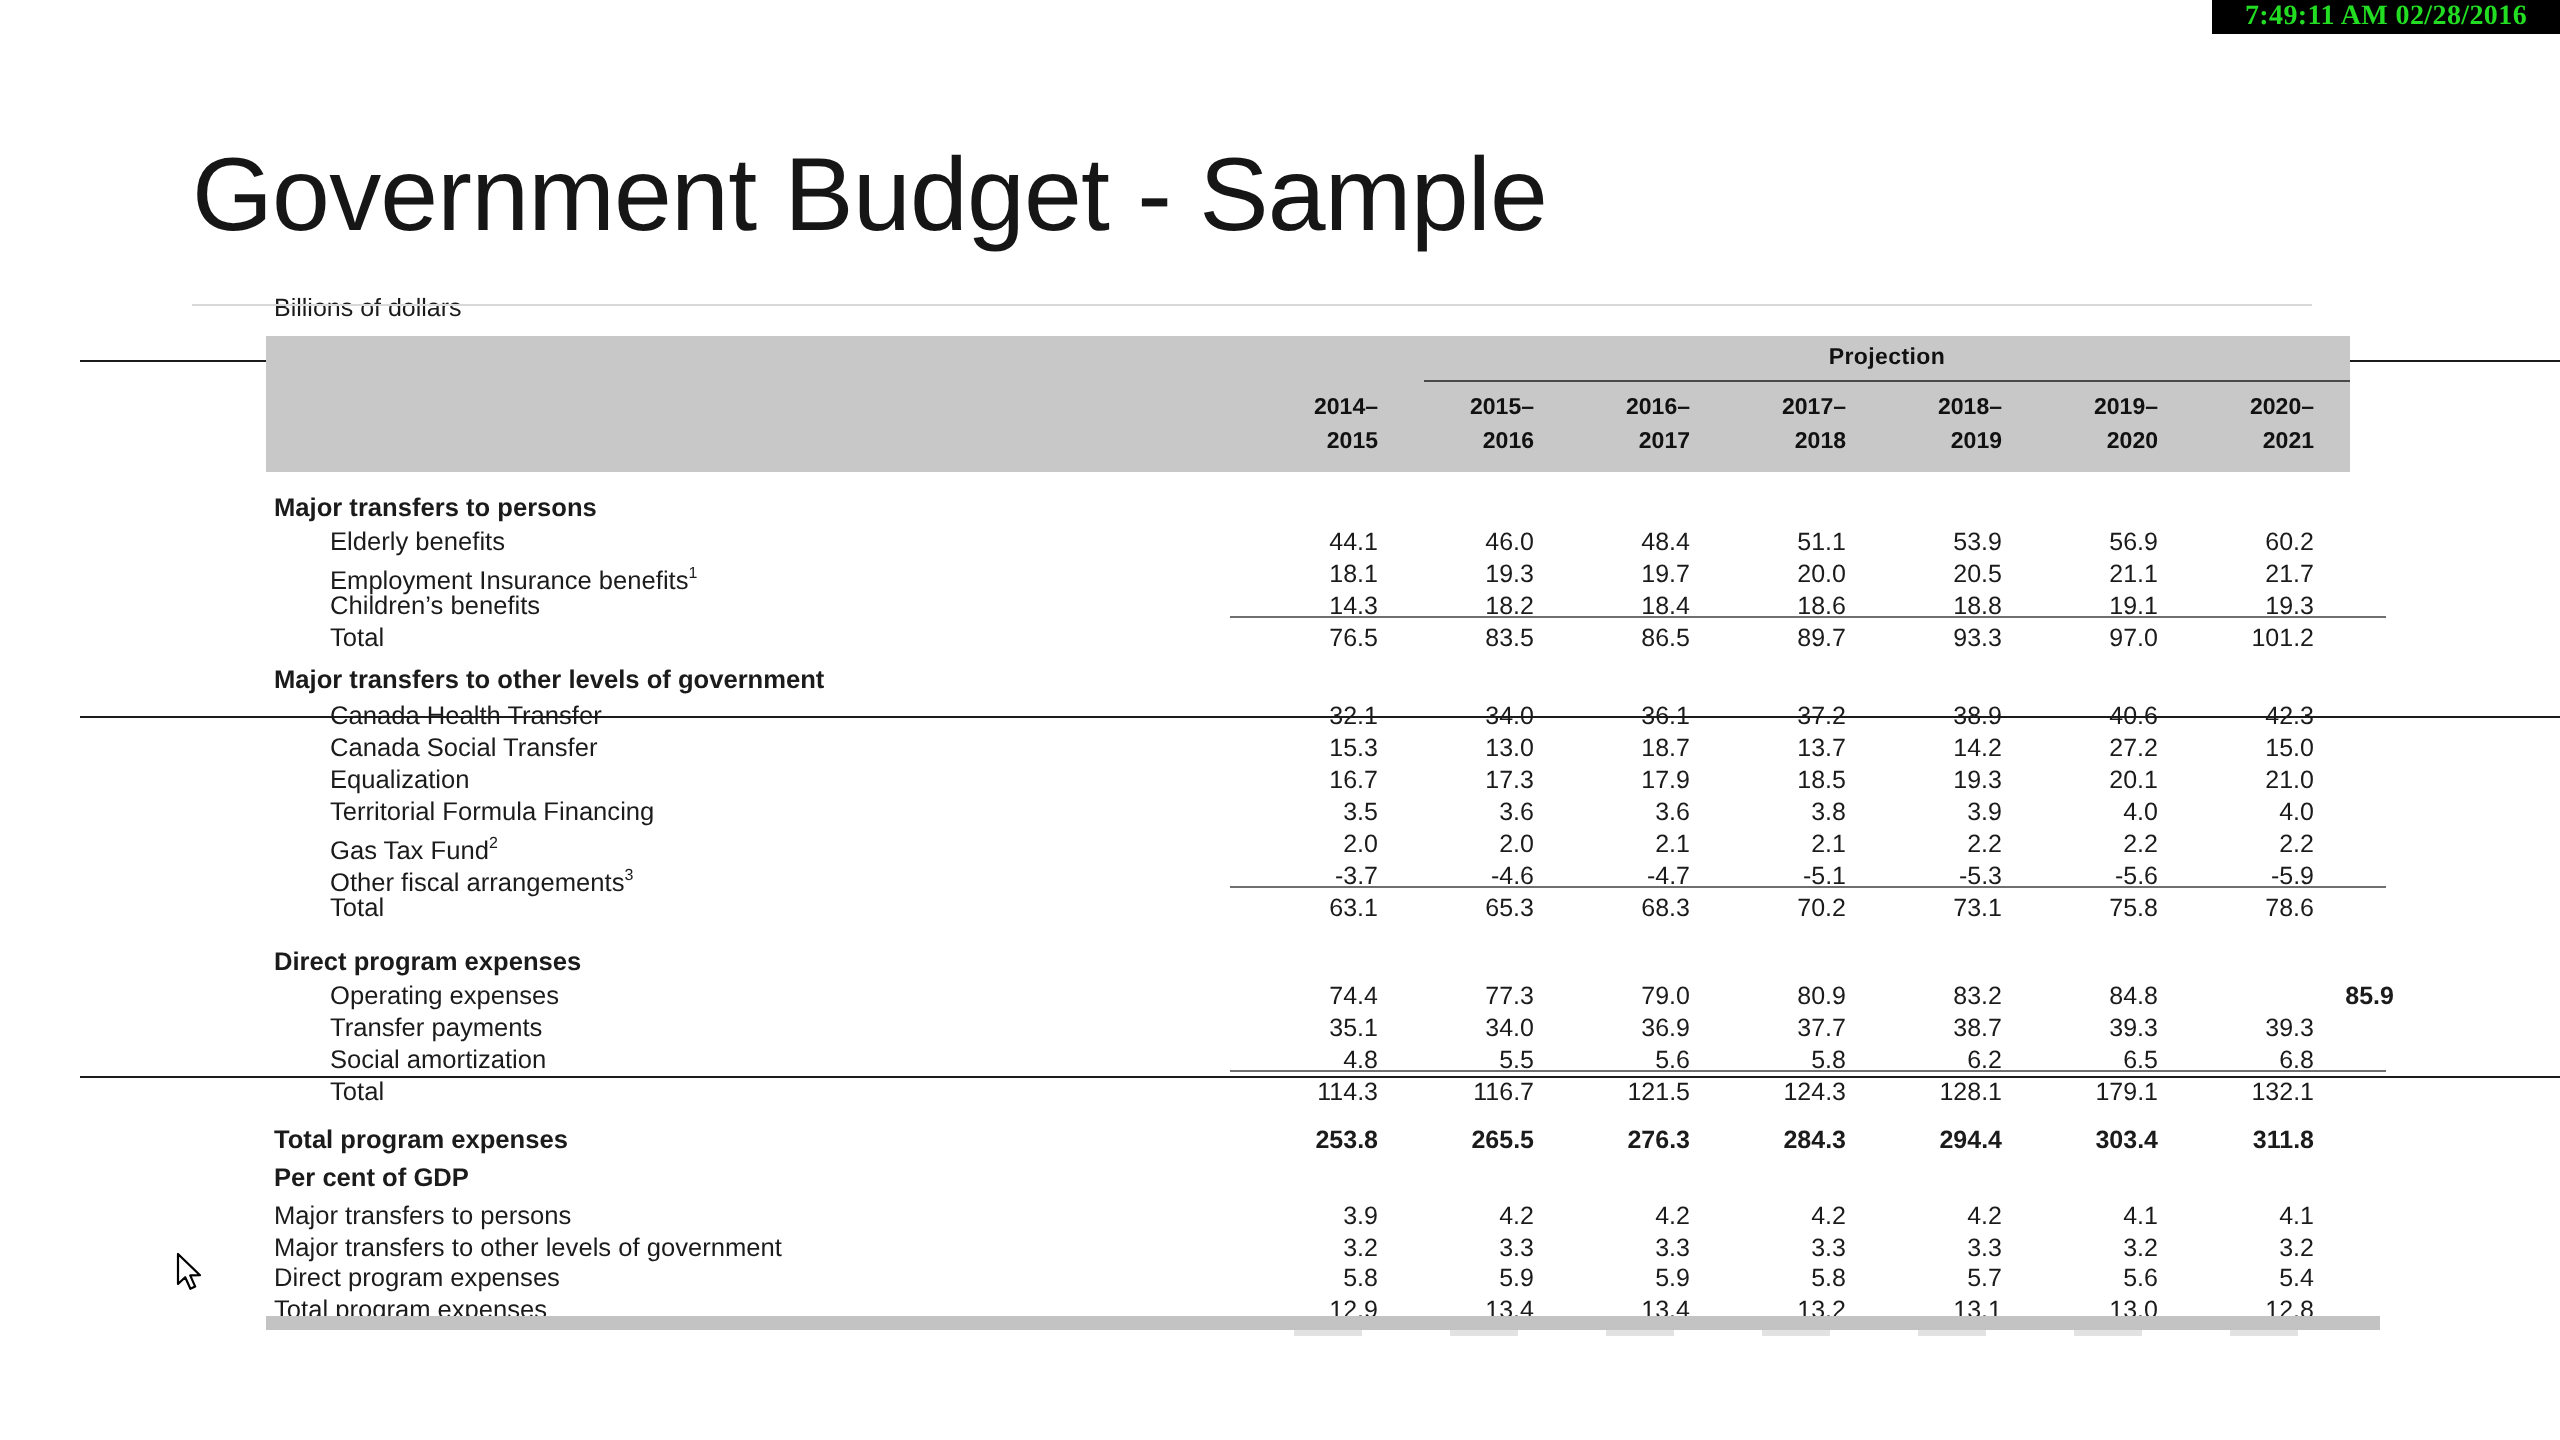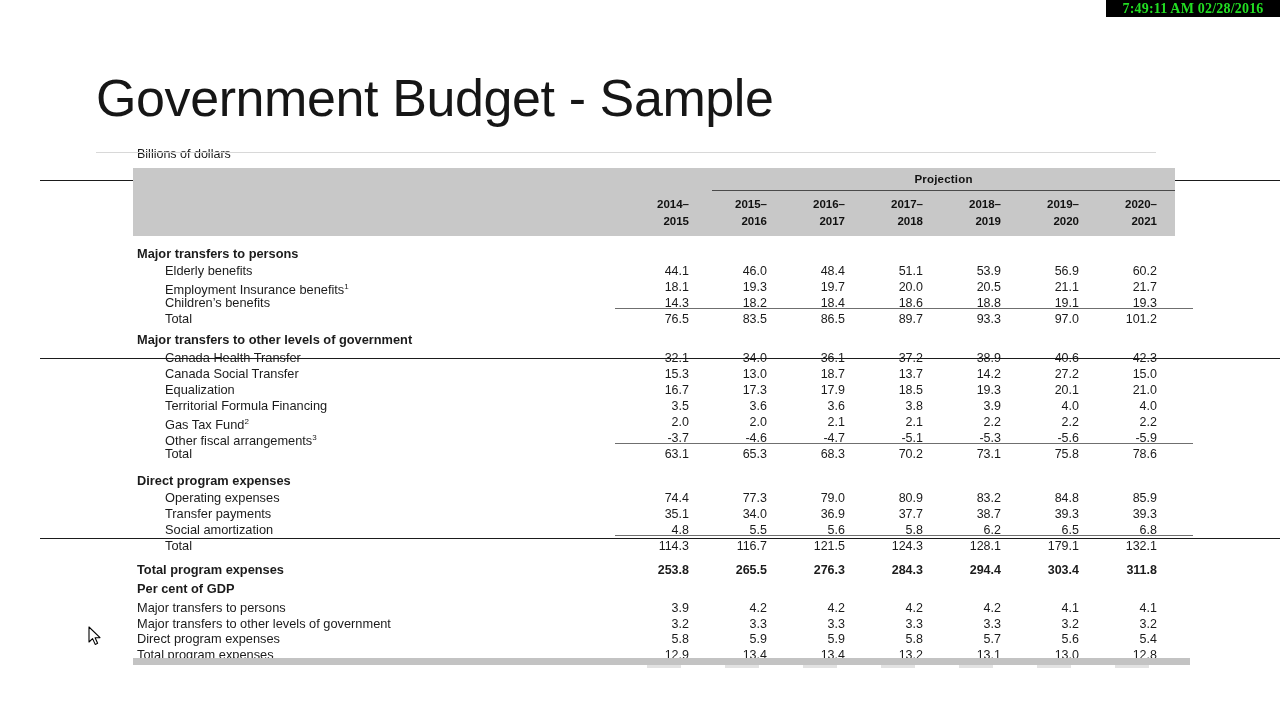--- a/index.html
+++ b/index.html
@@ -376,21 +376,21 @@
         <div class="row-label lvl0">Direct program expenses</div>
       </div>
       <div class="row" style="top: 490px;">
         <div class="row-label lvl1">Operating expenses</div>
         <div class="cell" style="left: 577px;">74.4</div>
         <div class="cell" style="left: 655px;">77.3</div>
         <div class="cell" style="left: 733px;">79.0</div>
         <div class="cell" style="left: 811px;">80.9</div>
         <div class="cell" style="left: 889px;">83.2</div>
         <div class="cell" style="left: 967px;">84.8</div>
-        <div class="cell" style="left: 1045px;">85.9</div>
+        <div class="cell" style="left: 1085px; font-weight: bold;">85.9</div>
       </div>
       <div class="row" style="top: 506px;">
         <div class="row-label lvl1">Transfer payments</div>
         <div class="cell" style="left: 577px;">35.1</div>
         <div class="cell" style="left: 655px;">34.0</div>
         <div class="cell" style="left: 733px;">36.9</div>
         <div class="cell" style="left: 811px;">37.7</div>
         <div class="cell" style="left: 889px;">38.7</div>
         <div class="cell" style="left: 967px;">39.3</div>
         <div class="cell" style="left: 1045px;">39.3</div>

